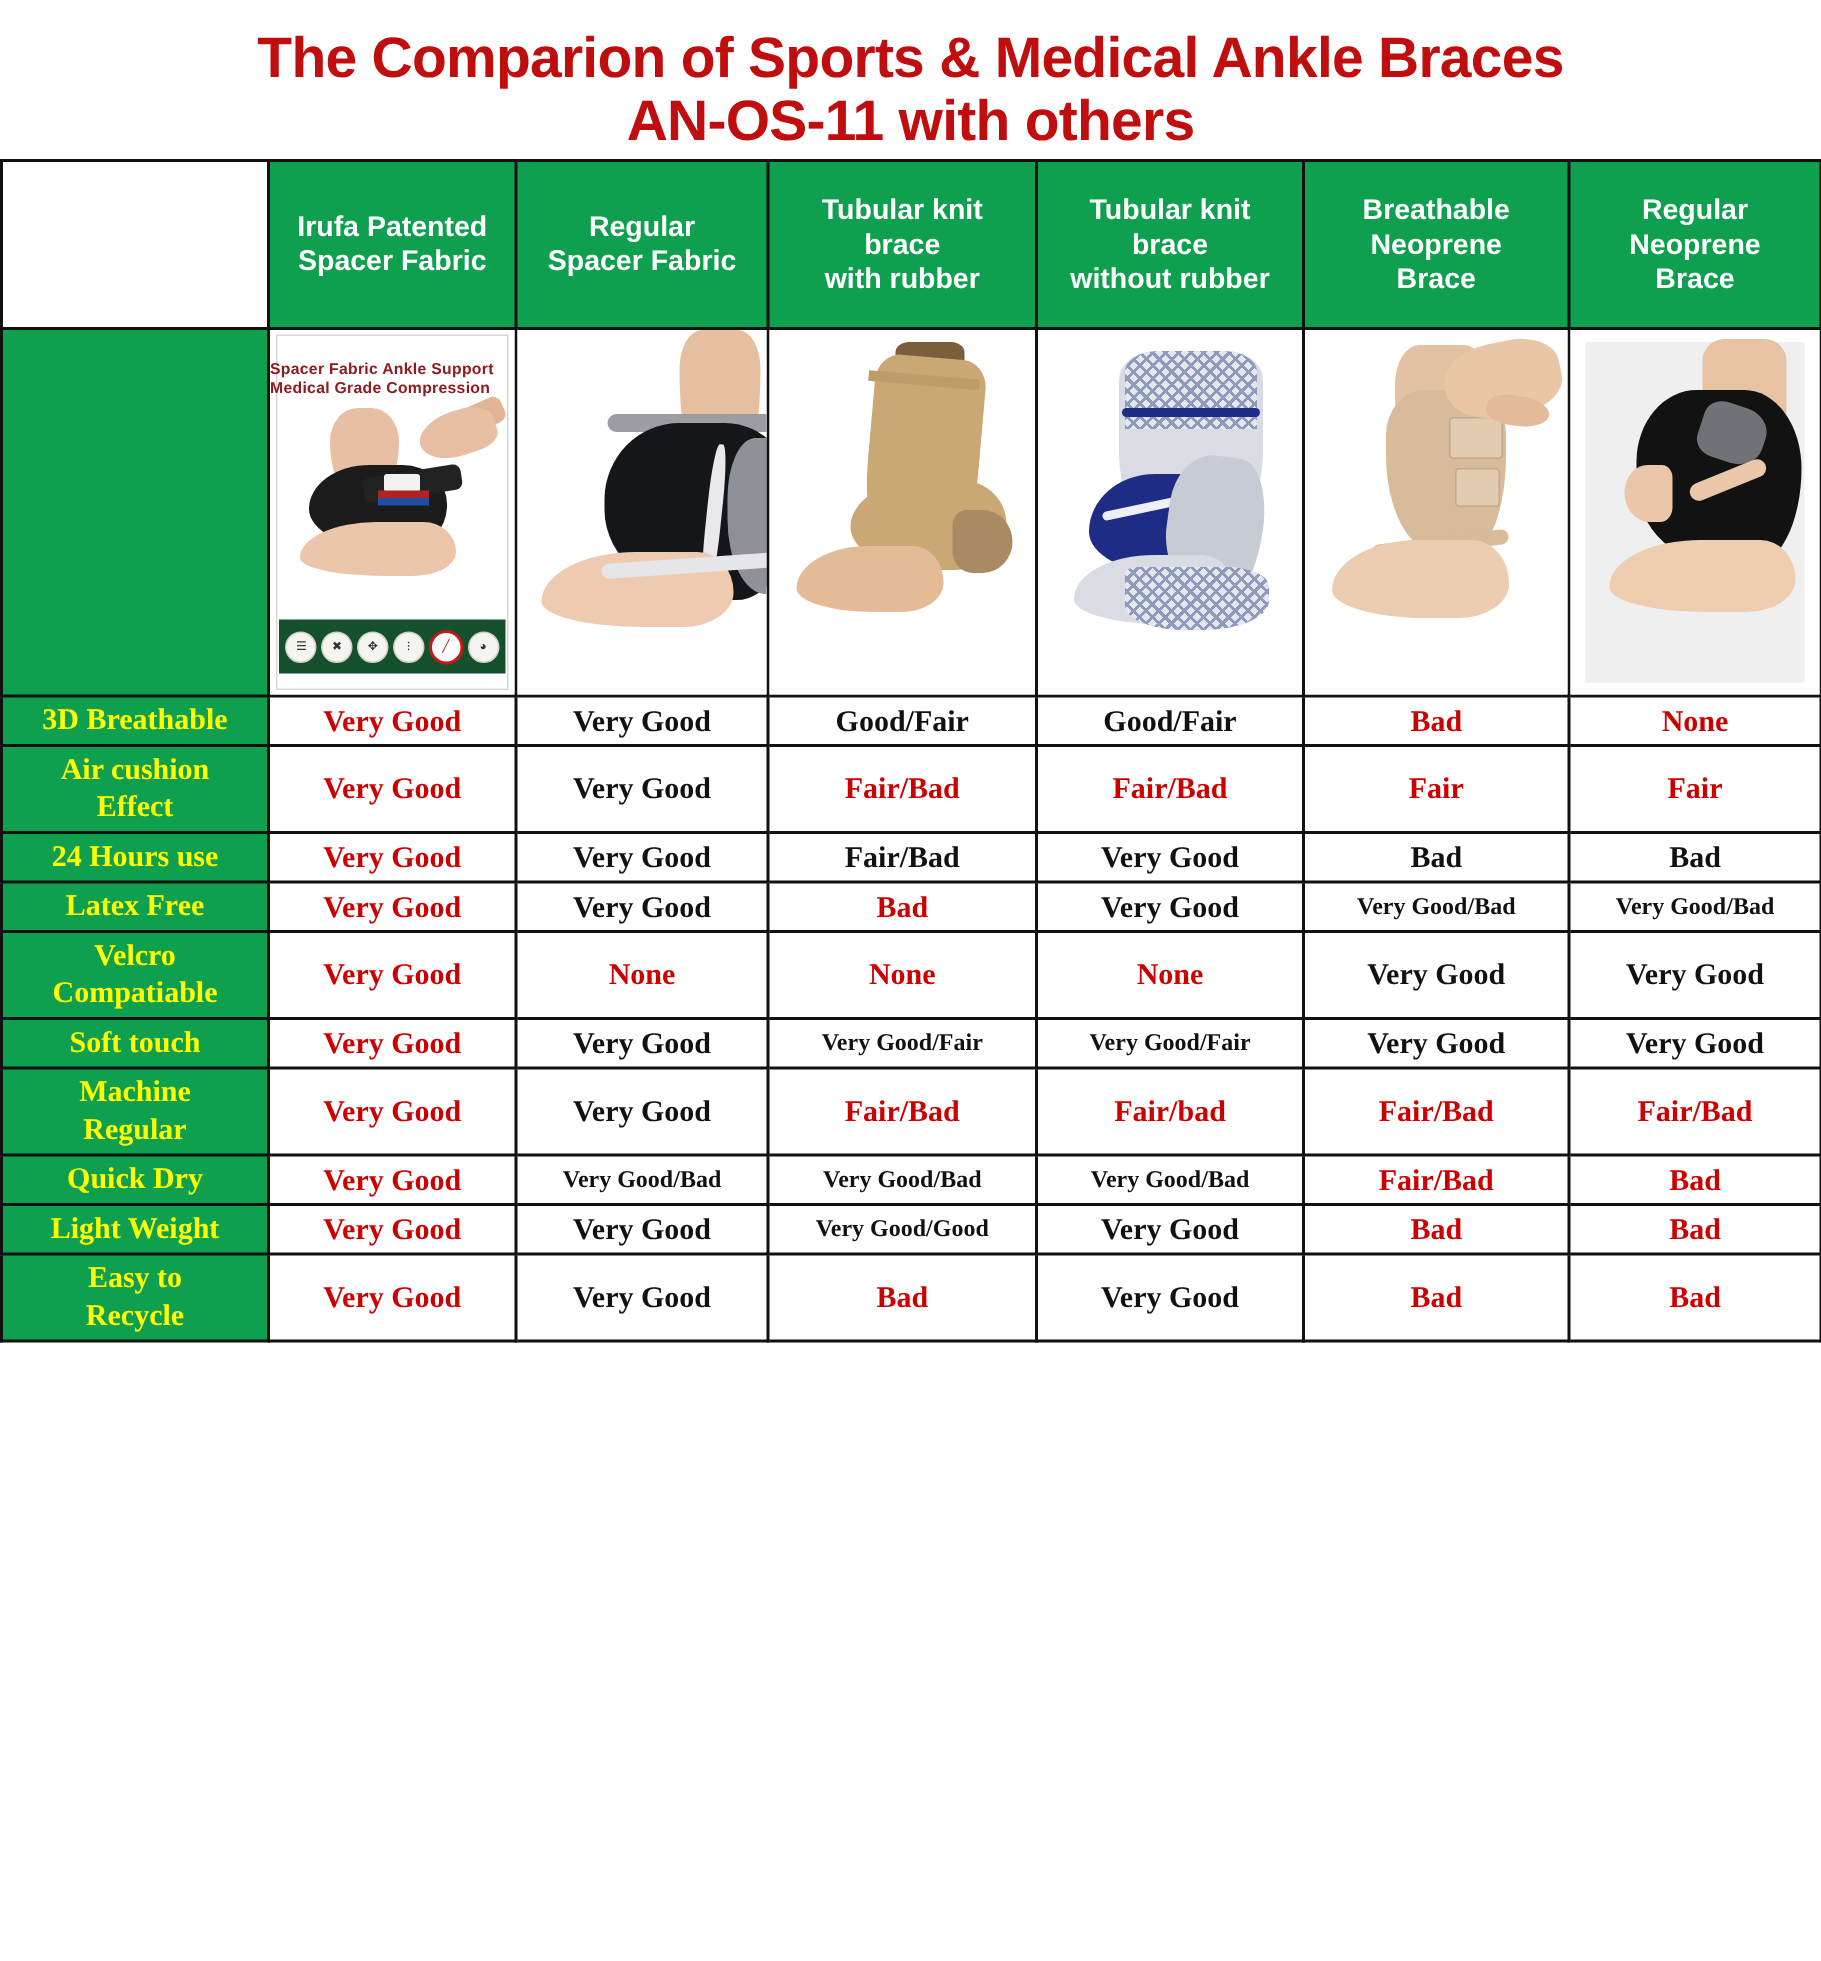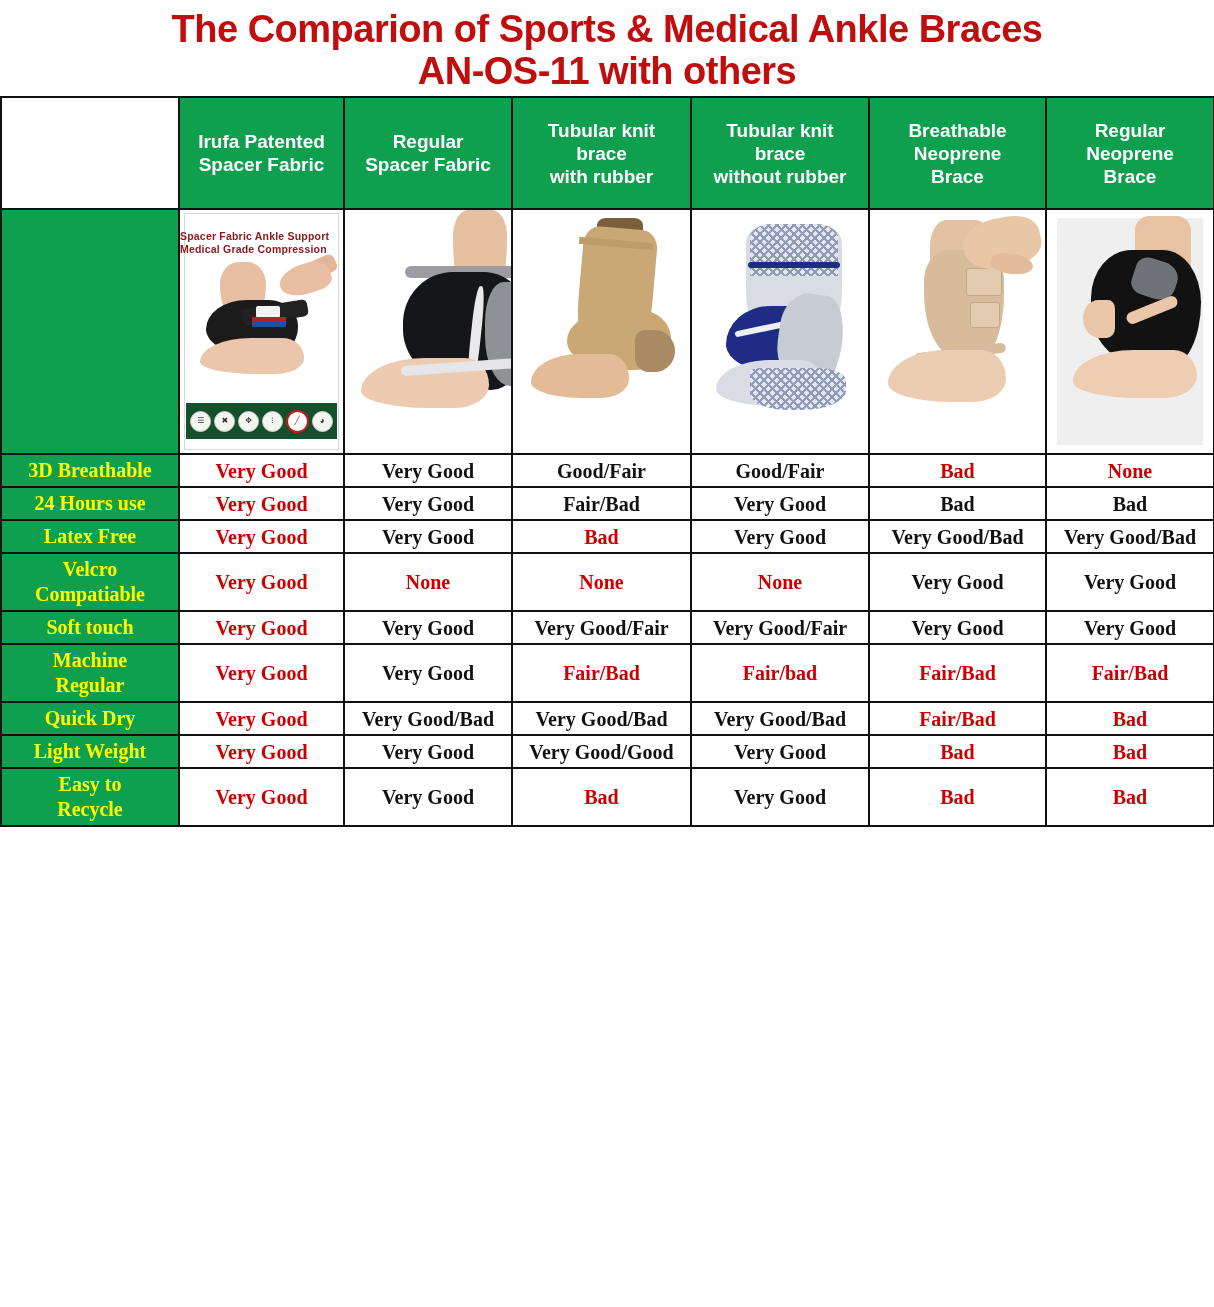--- a/index.html
+++ b/index.html
@@ -13,21 +13,21 @@
 
   
   .title{
     text-align:center;
     color:#C00D0D;
     font-family:"Liberation Sans", sans-serif;
     font-weight:bold;
     font-size:38px;
     line-height:42px;
     letter-spacing:-0.5px;
-    padding:8px 0 4px 0;
+    padding:18px 0 4px 0;
     white-space:pre-line;
   }
 
   
   table.cmp{
     border-collapse:collapse;
     table-layout:fixed;
     width:1213px;
     margin:0;
     border:2px solid #111;
@@ -177,21 +177,21 @@
     background:#ffffff;
     font-family:"Liberation Serif", serif;
     font-weight:bold;
     font-size:20px;
     line-height:24px;
     color:#111111;
     padding:3px 2px;
     white-space:nowrap;
   }
   tr.drow td.val.red{color:#CC0000;}
-  tr.drow td.val.small{font-size:20px;}
+  tr.drow td.val.small{font-size:16px;}
 </style>
 </head>
 <body>
 
 <div class="page">
 
   <div class="title">The Comparion of Sports &amp; Medical Ankle Braces
 AN-OS-11 with others</div>
 
   <table class="cmp">
@@ -326,20 +326,30 @@
         <tr class="drow">
           <td class="rowlabel">3D Breathable</td>
           <td class="val red">Very Good</td>
           <td class="val">Very Good</td>
           <td class="val">Good/Fair</td>
           <td class="val">Good/Fair</td>
           <td class="val red">Bad</td>
           <td class="val red">None</td>
         </tr>
         <tr class="drow">
+          <td class="rowlabel">Air cushion
+Effect</td>
+          <td class="val red">Very Good</td>
+          <td class="val">Very Good</td>
+          <td class="val red">Fair/Bad</td>
+          <td class="val red">Fair/Bad</td>
+          <td class="val red">Fair</td>
+          <td class="val red">Fair</td>
+        </tr>
+        <tr class="drow">
           <td class="rowlabel">24 Hours use</td>
           <td class="val red">Very Good</td>
           <td class="val">Very Good</td>
           <td class="val">Fair/Bad</td>
           <td class="val">Very Good</td>
           <td class="val">Bad</td>
           <td class="val">Bad</td>
         </tr>
         <tr class="drow">
           <td class="rowlabel">Latex Free</td>

